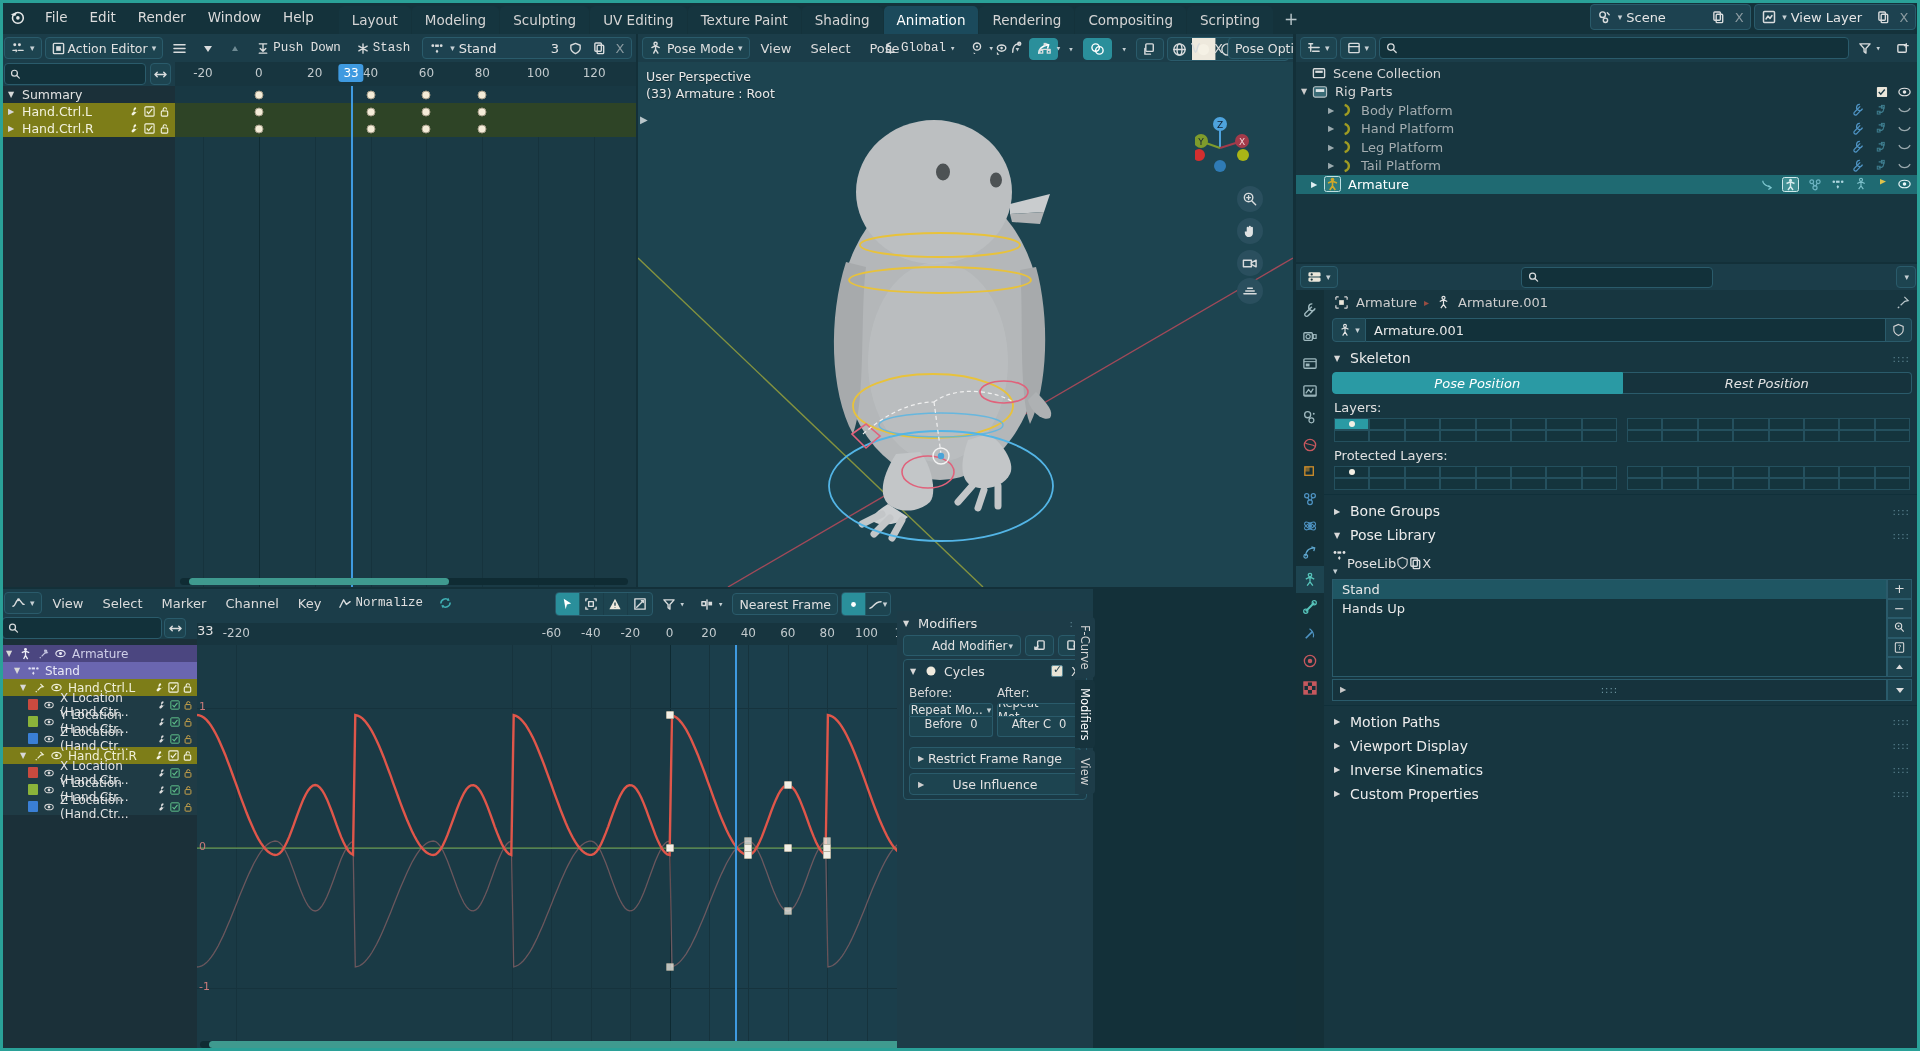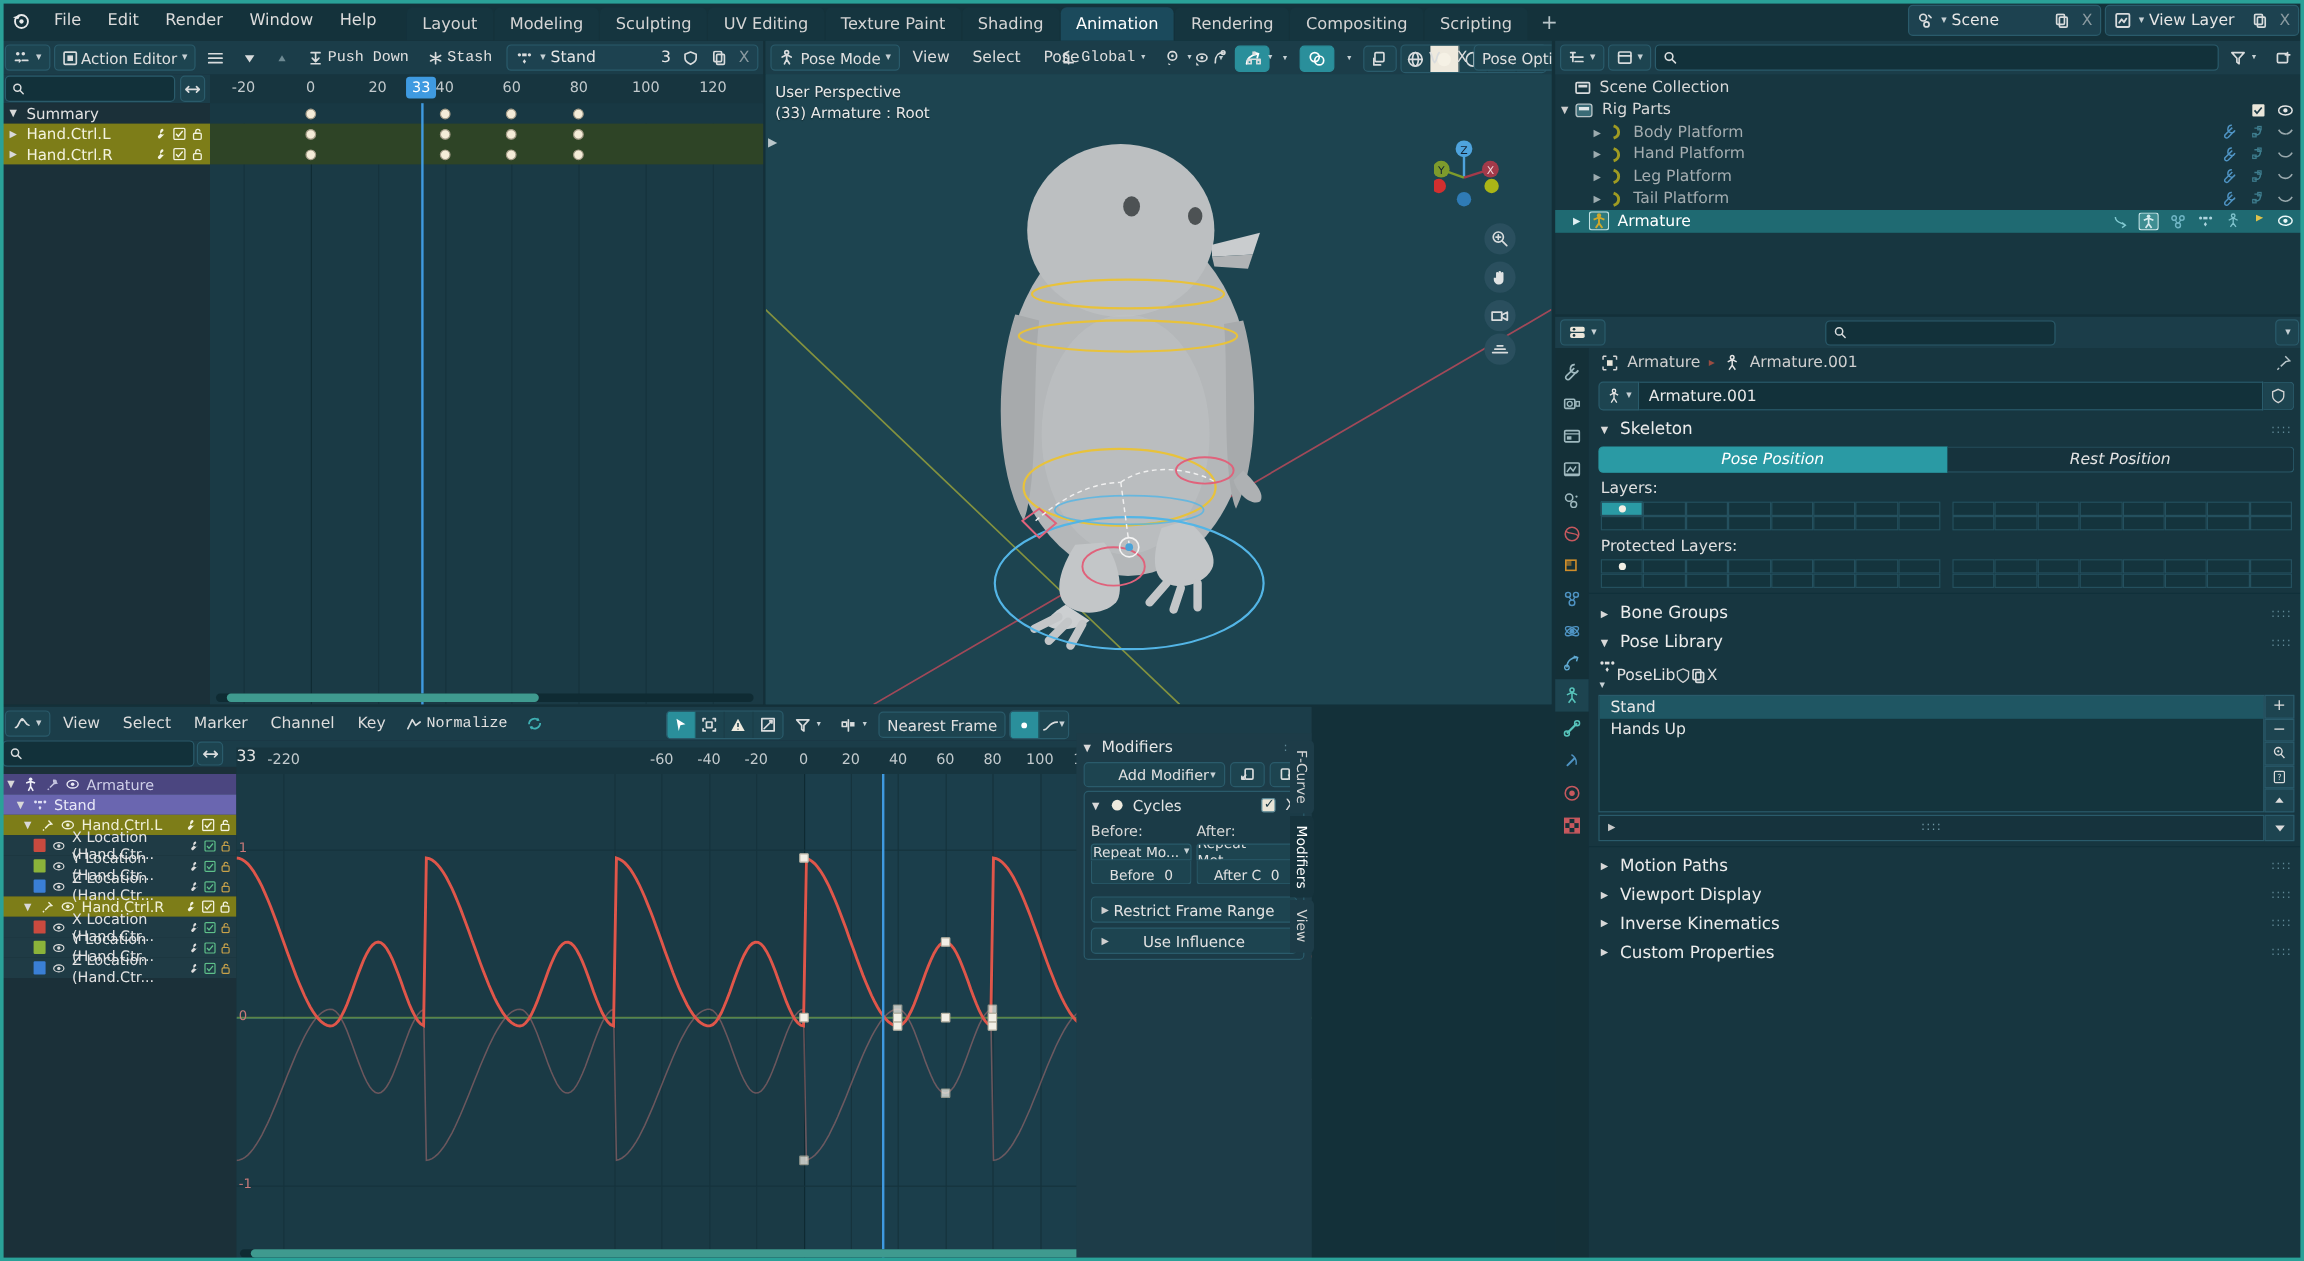--- a/index.html
+++ b/index.html
@@ -166,21 +166,21 @@
   .chk { width:12px; height:12px; border:1px solid #5d8a97; background:#e9e4d6; border-radius:2px; position:relative; }
   .chk:after { content:"✓"; position:absolute; left:1px; top:-3px; font-size:11px; color:#1b3b47; }
   .mod-grid { display:flex; gap:4px; padding:4px 5px 6px 5px; }
   .mod-col { flex:1; }
   .mod-lbl { font-size:12px; color:#d8d8d8; margin-bottom:3px; }
   .mod-drop {
     height:14px; display:flex; align-items:center; justify-content:center; gap:3px; background:#1d4450;
     border:1px solid #2a5b6b; border-radius:3px 3px 0 0; font-size:11.5px; color:#e0e0e0; cursor:pointer; overflow:hidden;
   }
   .mod-num {
-    height:20px; display:flex; align-items:flex-end; justify-content:center; gap:8px; background:#1d4450;
+    height:20px; display:flex; align-items:flex-start; justify-content:center; gap:8px; background:#1d4450;
     border:1px solid #2a5b6b; border-top:none; border-radius:0 0 3px 3px; font-size:11.5px; color:#e0e0e0; cursor:pointer;
   }
   .sub-panel {
     margin:4px 5px; height:22px; display:flex; align-items:center; justify-content:center; gap:6px;
     background:#1d4450; border:1px solid #2a5b6b; border-radius:4px; font-size:12.5px; color:#e2e2e2; cursor:pointer; position:relative;
   }
   .sub-panel .tri2 { position:absolute; left:8px; font-size:8px; color:#cfcfcf; }
 
   
   .outliner { position:absolute; left:1296px; top:34px; width:624px; height:228px; background:#173640; }

